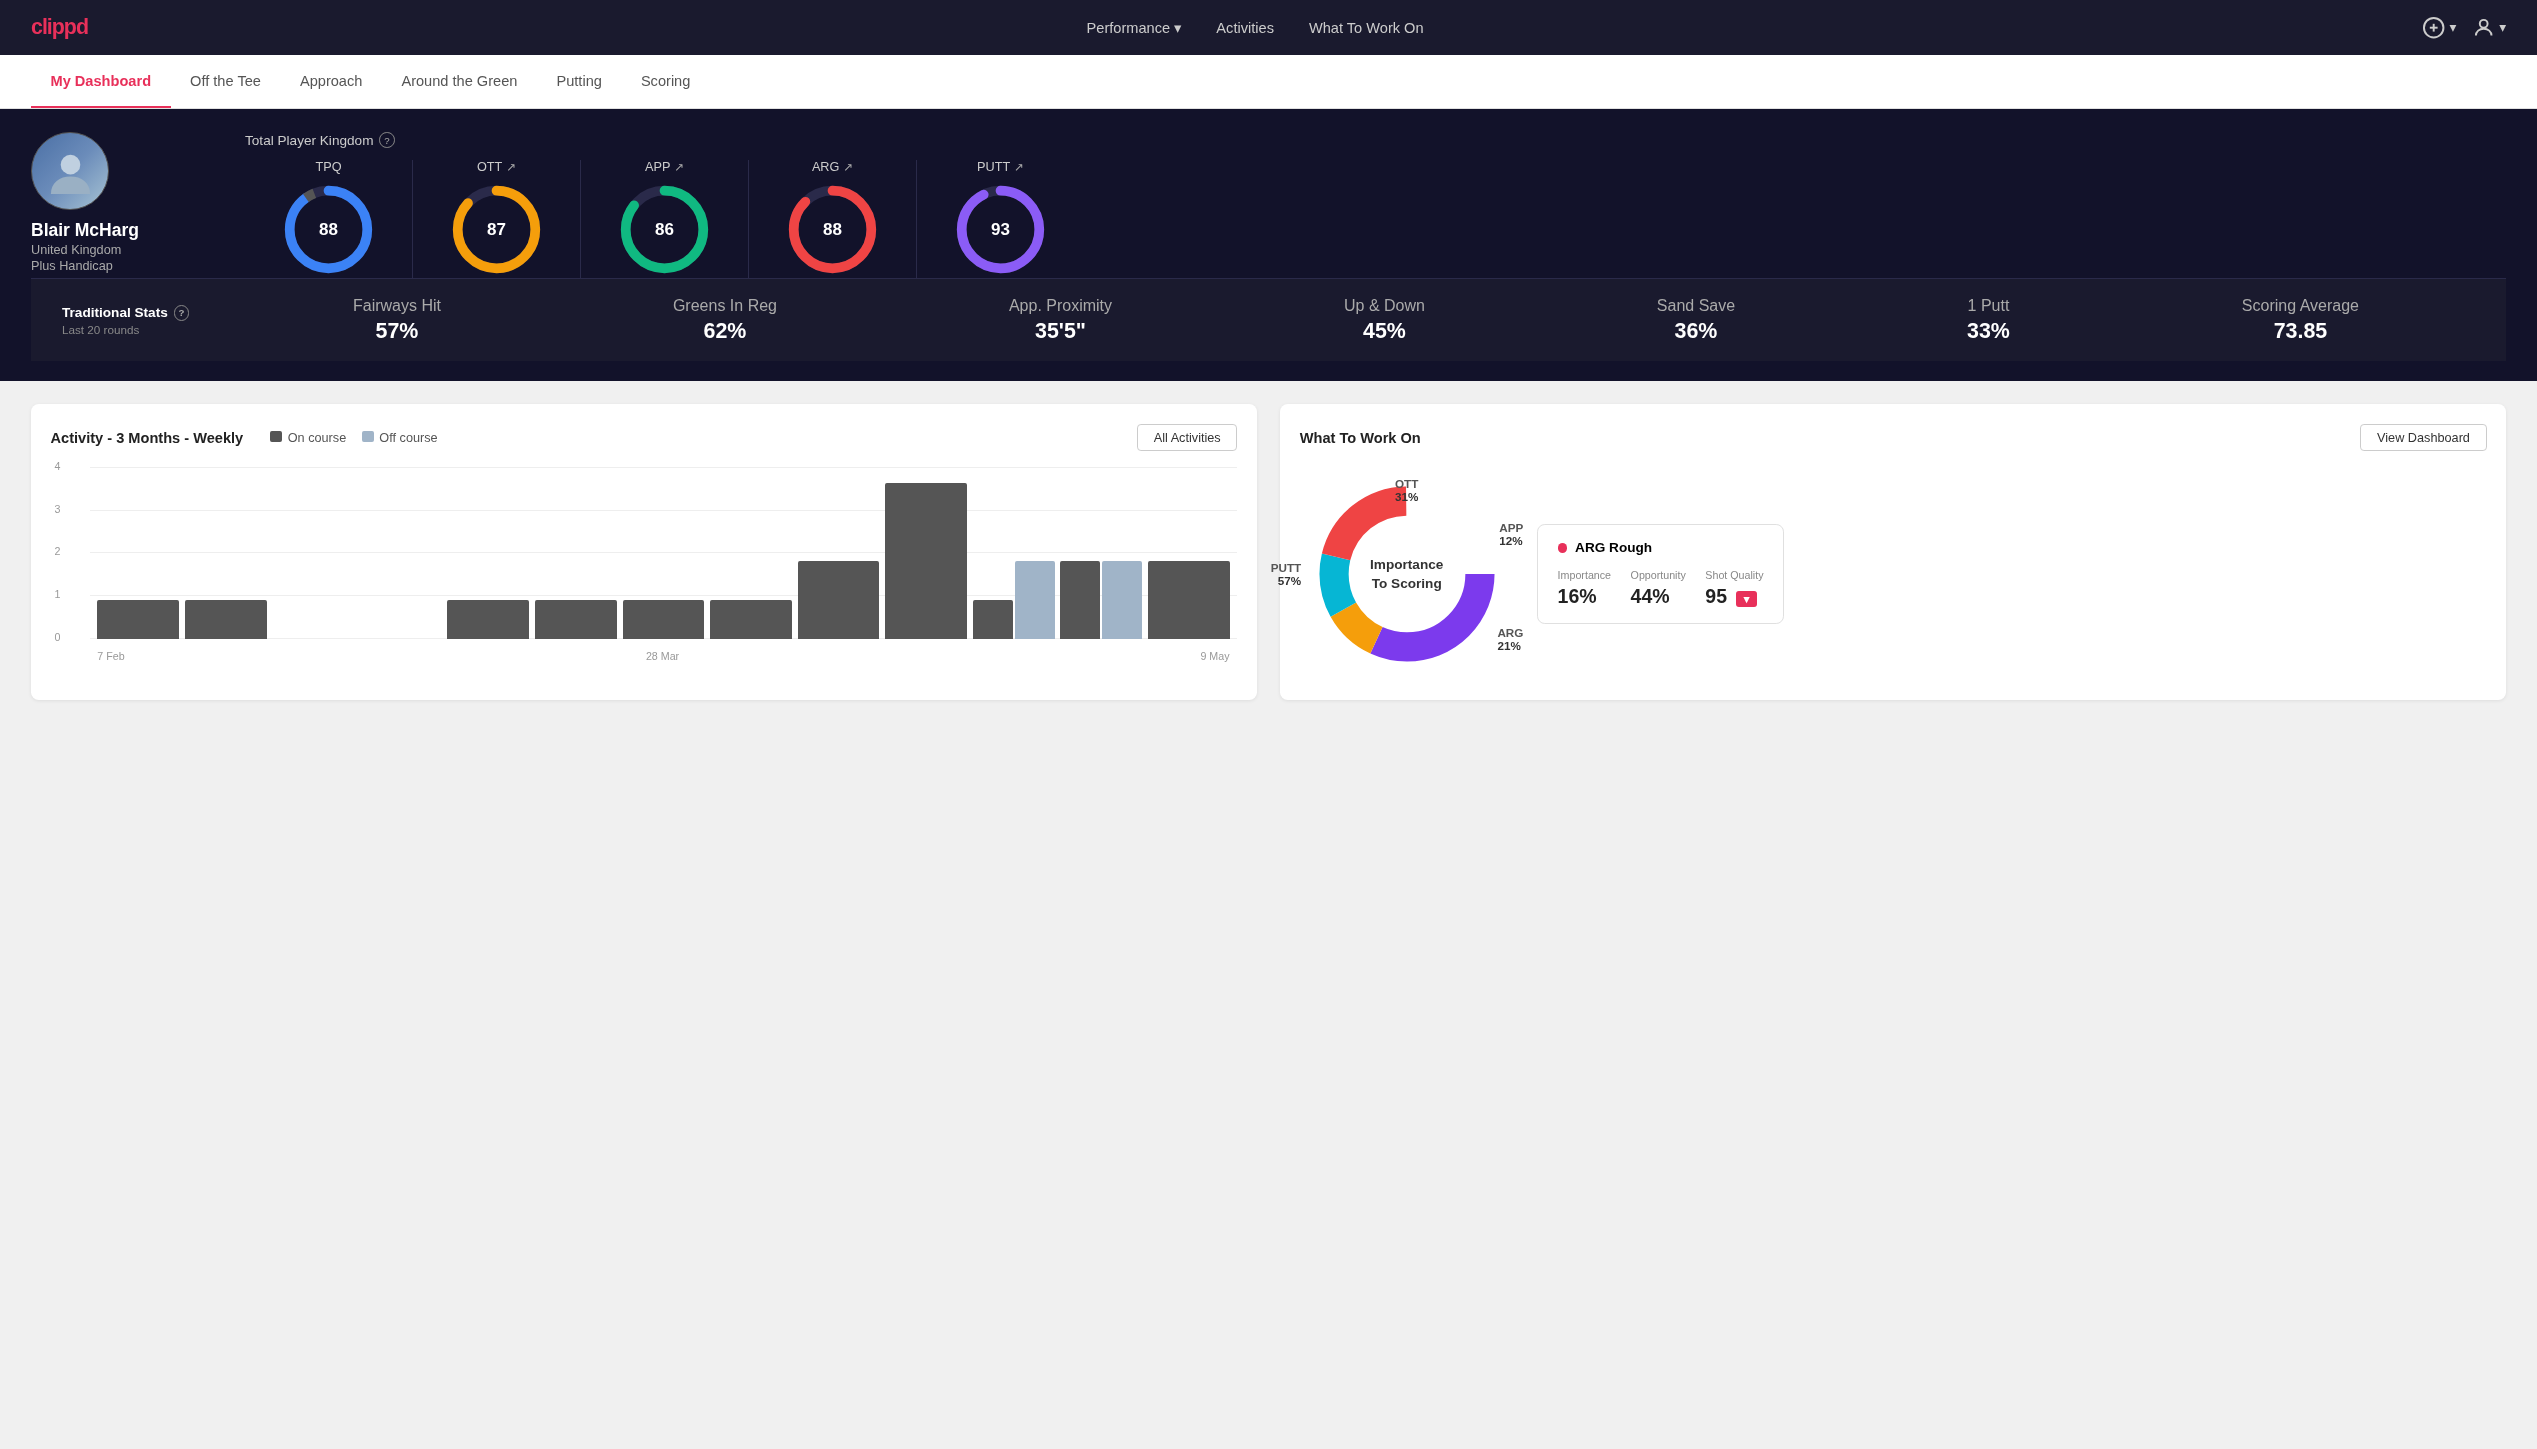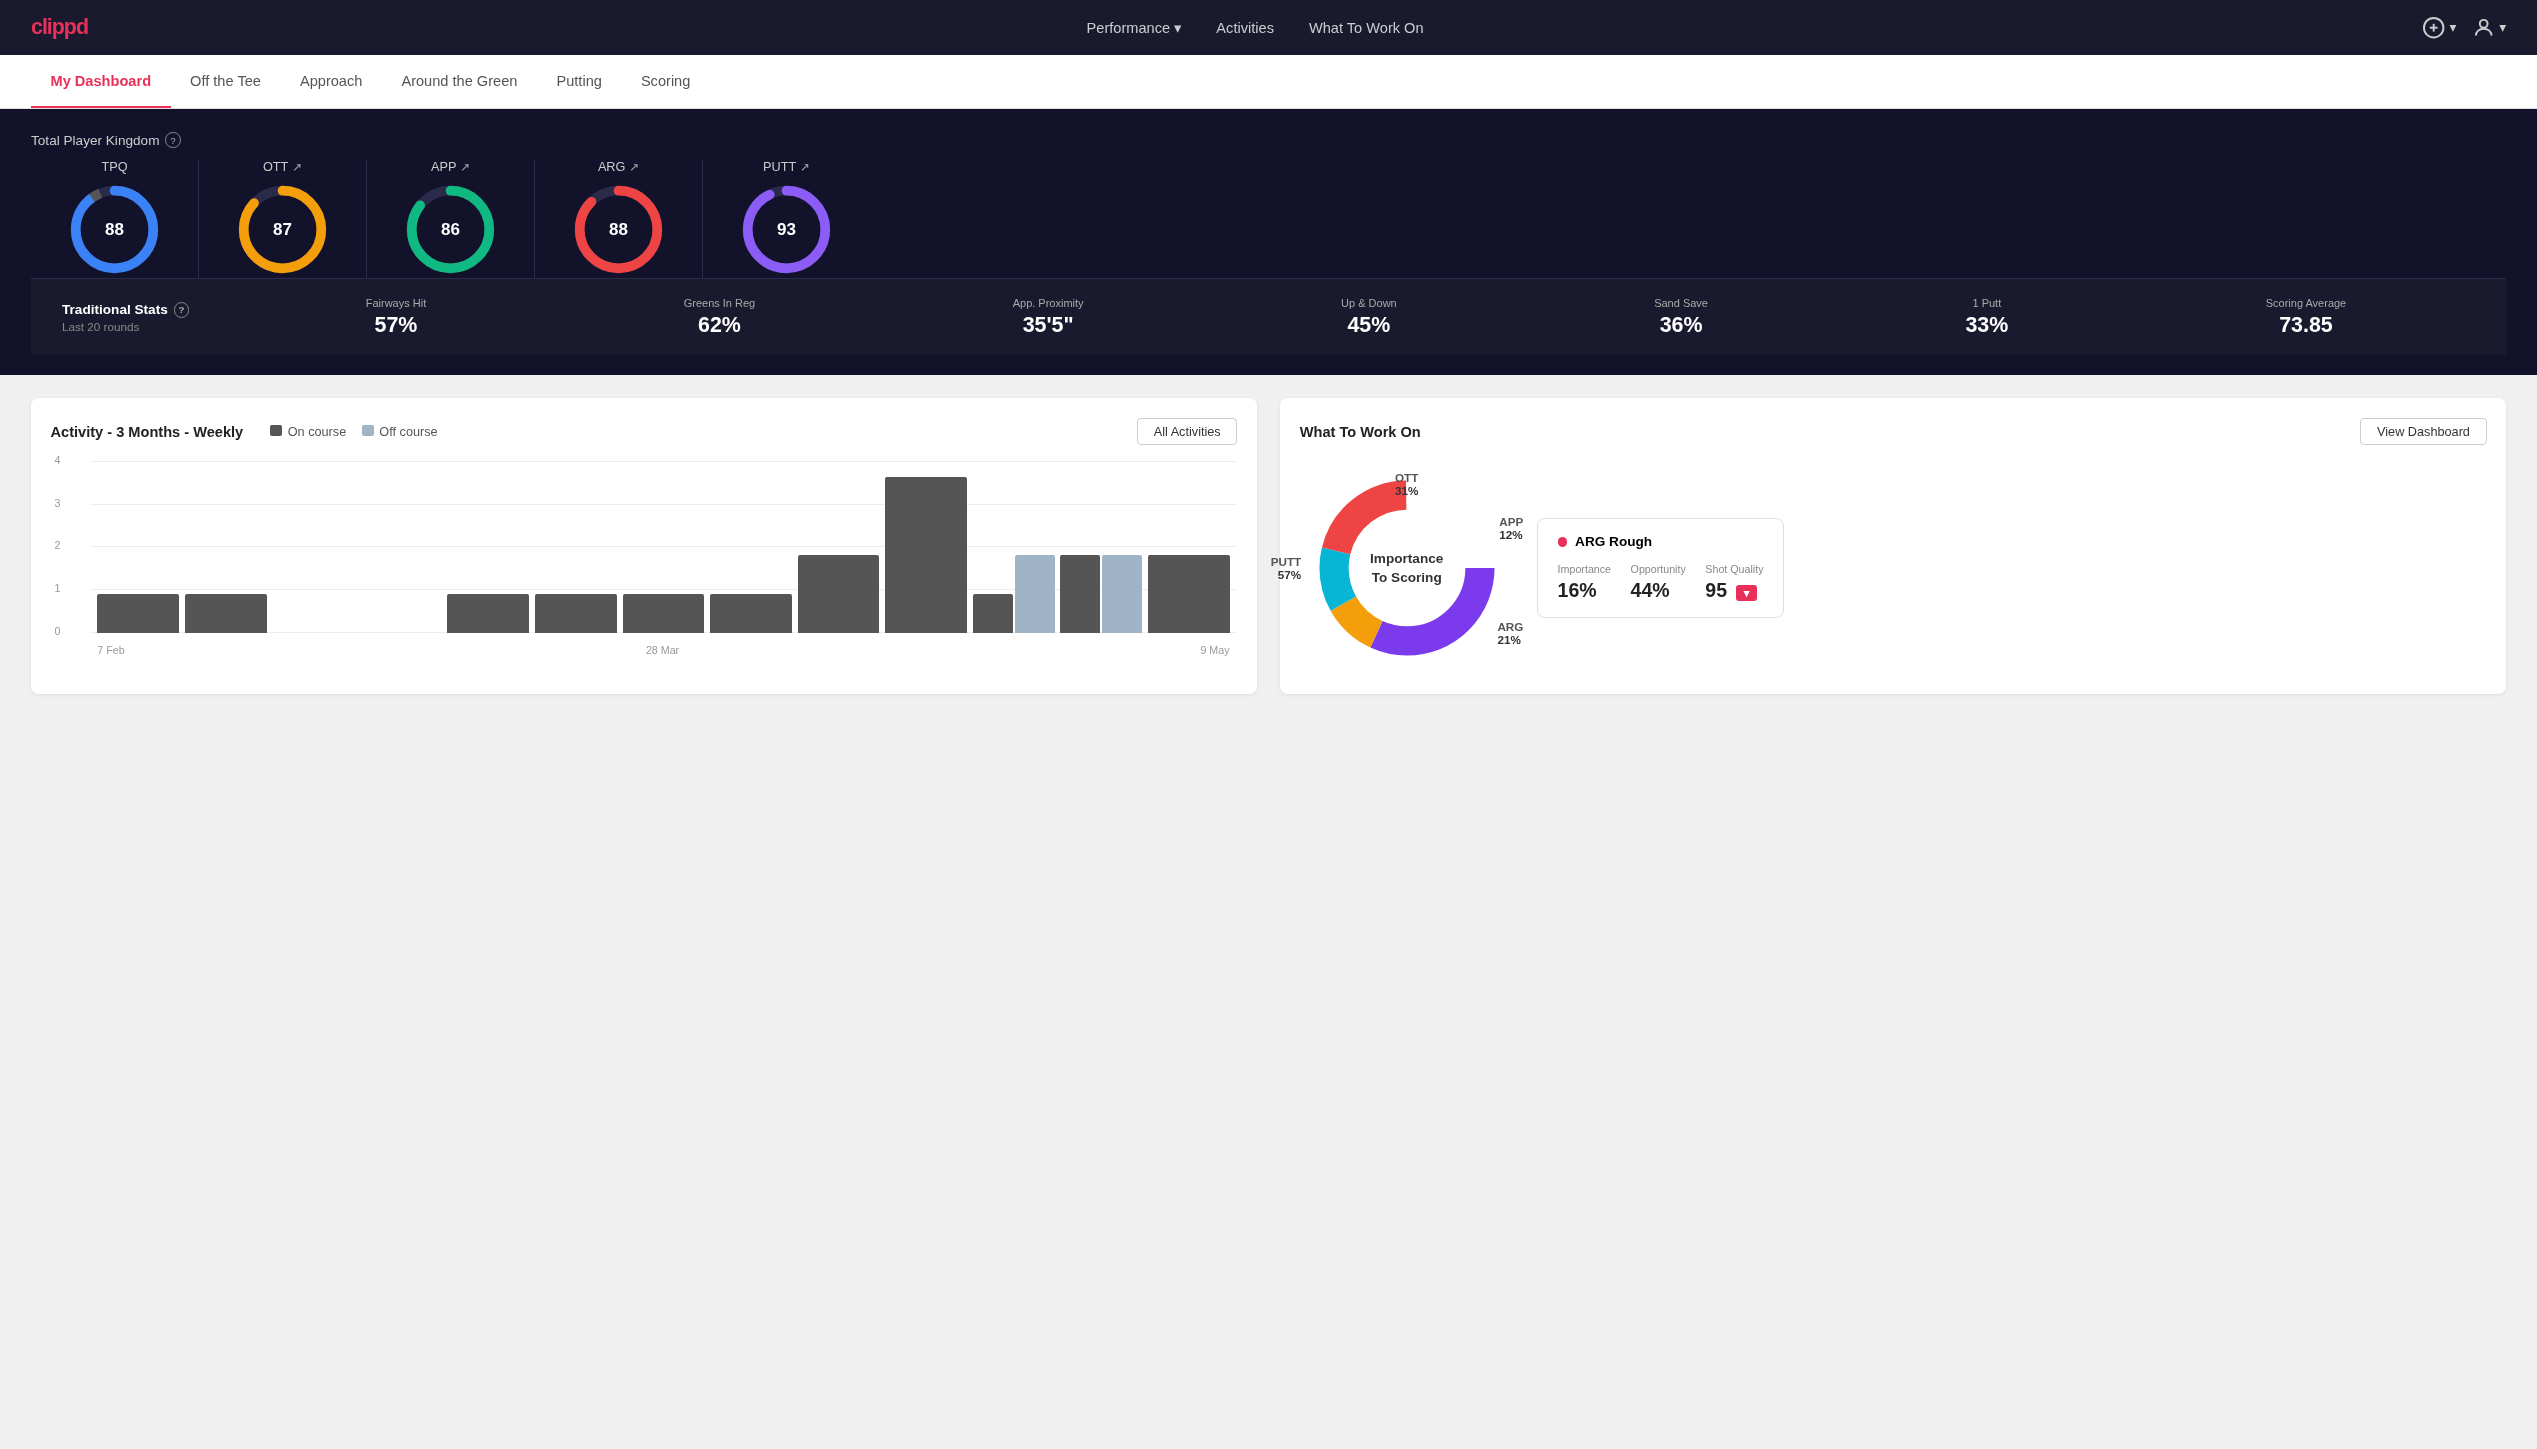--- a/index.html
+++ b/index.html
@@ -215,21 +215,21 @@
       display: flex;
       flex: 1;
       justify-content: space-around;
     }
     .stat-item {
       display: flex;
       flex-direction: column;
       align-items: center;
     }
     .stat-name {
-      font-size: 11px;
+      font-size: 16px;
       color: #aaa;
       margin-bottom: 3.9px;
     }
     .stat-value {
       font-size: 21.4px;
       font-weight: 700;
     }
 
     
     .main-content {
@@ -446,20 +446,31 @@
   <div class="tab-item active">My Dashboard</div>
   <div class="tab-item">Off the Tee</div>
   <div class="tab-item">Approach</div>
   <div class="tab-item">Around the Green</div>
   <div class="tab-item">Putting</div>
   <div class="tab-item">Scoring</div>
 </div>
 
 <div class="hero">
   <div class="hero-inner">
+    <div class="player-section">
+      <div class="player-avatar">
+        <svg width="49" height="49" viewBox="0 0 50 50" fill="none">
+          <circle cx="25" cy="18" r="10" fill="#c0d0e0"></circle>
+          <path d="M5 48c0-12 9-18 20-18s20 6 20 18" fill="#9ab0c4"></path>
+        </svg>
+      </div>
+      <div class="player-name">Blair McHarg</div>
+      <div class="player-country">United Kingdom</div>
+      <div class="player-handicap">Plus Handicap</div>
+    </div>
 
     <div class="scores-section">
       <div class="tpq-label">
         <span>Total Player Kingdom</span>
         <span class="help-icon">?</span>
       </div>
       <div class="score-cards">
 
         <div class="score-card">
           <div class="score-card-label">

